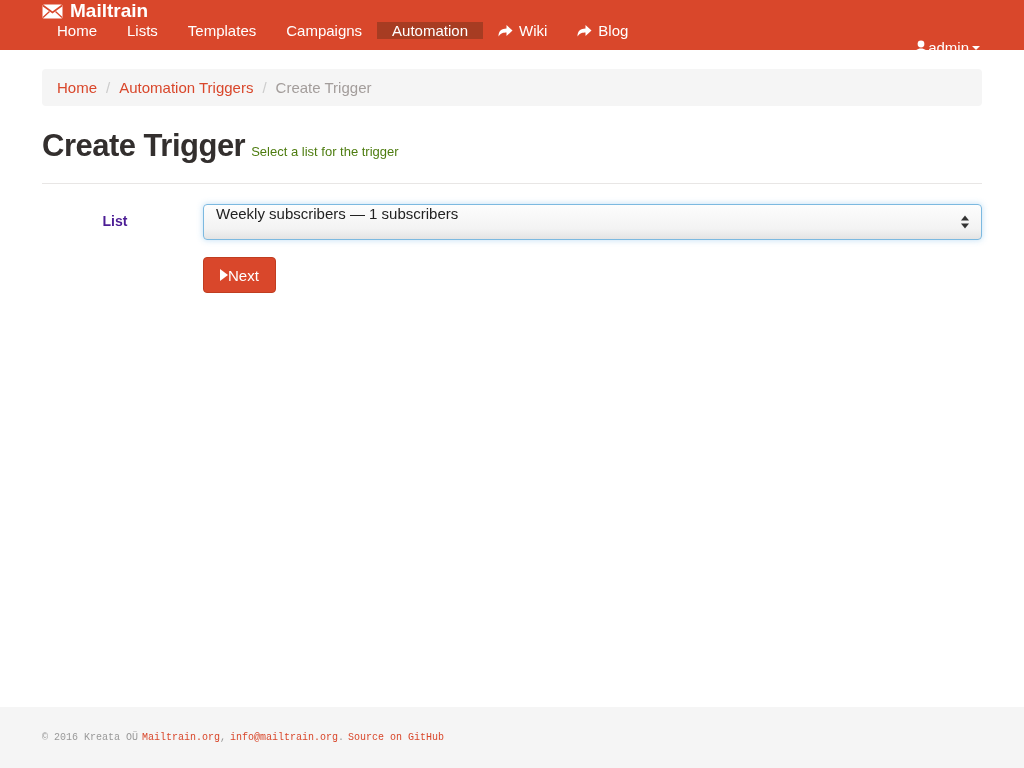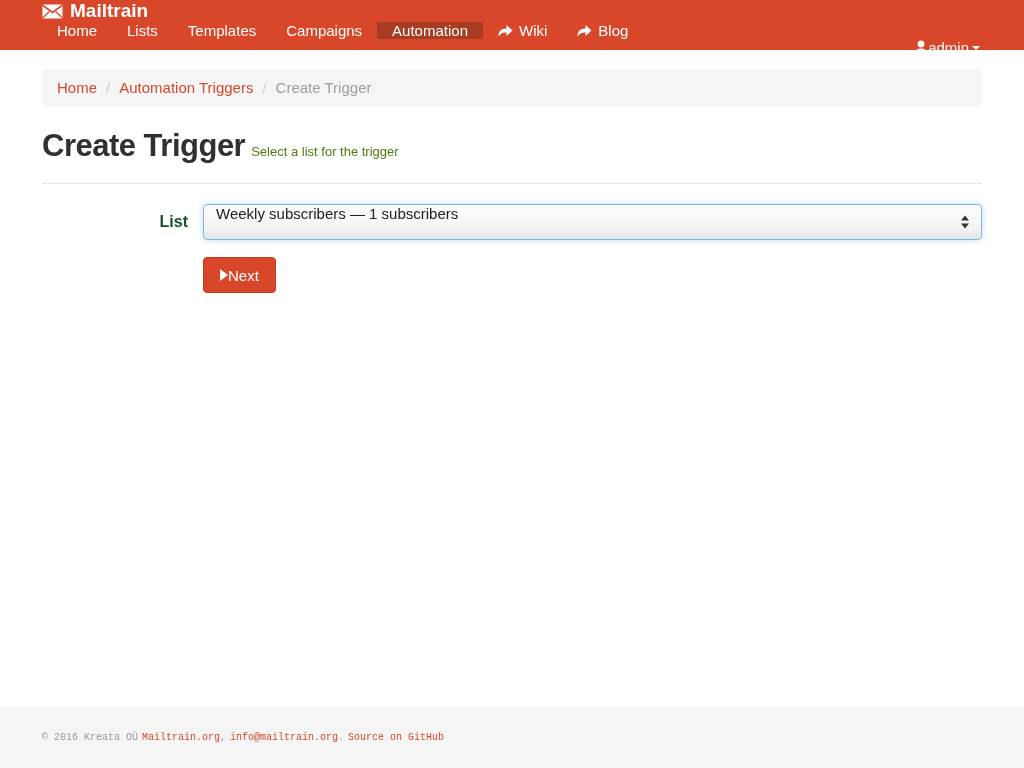--- a/index.html
+++ b/index.html
@@ -118,25 +118,25 @@
     border-top: 1px solid #e8e6e5;
     margin: 19px 0 0;
   }
 
   
   .form-area { margin-top: 20px; }
   .form-row { display: flex; align-items: flex-start; }
   .form-label-col {
     width: 161px;
     flex: 0 0 161px;
-    text-align: right;
+    text-align: center;
     padding: 9px 15px 0 0;
     font-weight: bold;
-    font-size: 16px;
-    color: #14532d;
+    font-size: 14px;
+    color: #4c1d95;
   }
   .form-field-col { flex: 1 1 auto; min-width: 0; }
   .select-box {
     position: relative;
     height: 36px;
     width: 100%;
     border: 1px solid var(--select-border);
     border-radius: 4px;
     background: linear-gradient(180deg, #fdfdfd 0%, #f3f3f3 70%, #e4e4e4 100%);
     box-shadow: 0 0 6px rgba(110, 180, 230, 0.45);

